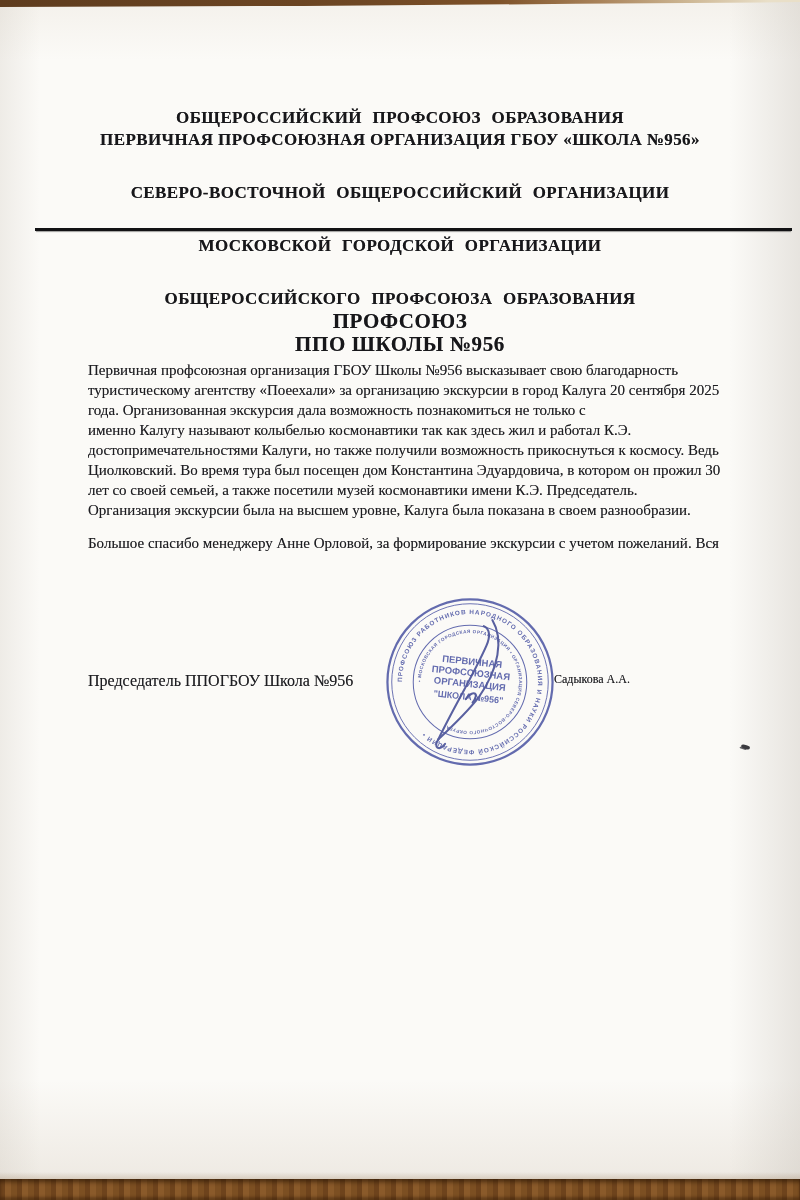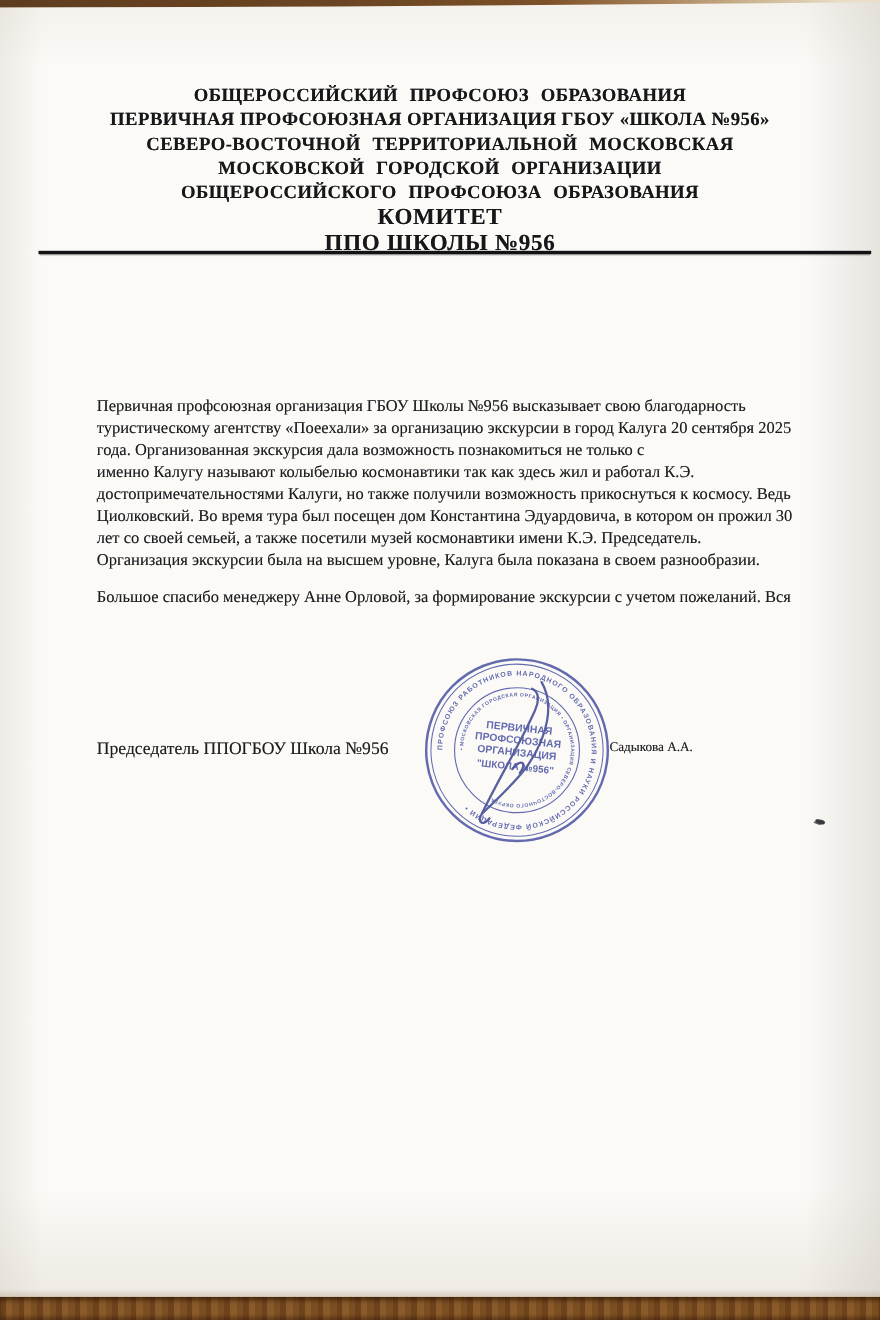--- a/index.html
+++ b/index.html
@@ -31,21 +31,21 @@
     background:linear-gradient(180deg,rgba(255,255,255,0),rgba(150,120,85,.25));
   }
 
   
   .header{
     position:absolute;left:0;top:76px;width:800px;text-align:center;
     color:#17171a;font-weight:bold;
     text-shadow:0 0 .5px rgba(20,20,25,.6);
   }
   .header .hline{font-size:17px;line-height:22px;letter-spacing:.4px;}
-  .header .wide{word-spacing:6px;}
+  .header .wide{word-spacing:6px;margin-top:31px;}
   .header .big{font-size:21px;line-height:23px;letter-spacing:.6px;}
   .rule{
     position:absolute;left:35px;top:228px;width:757px;height:3px;
     background:#121214;box-shadow:0 2px 1px -1px rgba(20,20,20,.45);
   }
 
   
   .body-text{
     position:absolute;left:88px;top:360px;width:690px;
     font-size:15px;line-height:20px;color:#1e1e22;
@@ -76,24 +76,24 @@
 </head>
 <body>
 
 <div class="paper">
 
   <div class="edge-top"></div>
 
   <div class="header">
     <div class="hline wide">ОБЩЕРОССИЙСКИЙ ПРОФСОЮЗ ОБРАЗОВАНИЯ</div>
     <div class="hline">ПЕРВИЧНАЯ ПРОФСОЮЗНАЯ ОРГАНИЗАЦИЯ ГБОУ «ШКОЛА №956»</div>
-    <div class="hline wide">СЕВЕРО-ВОСТОЧНОЙ ТЕРРИТОРИАЛЬНОЙ МОСКОВСКАЯ</div>
+    <div class="hline wide">СЕВЕРО-ВОСТОЧНОЙ ОБЩЕРОССИЙСКИЙ ОРГАНИЗАЦИИ</div>
     <div class="hline wide">МОСКОВСКОЙ ГОРОДСКОЙ ОРГАНИЗАЦИИ</div>
     <div class="hline wide">ОБЩЕРОССИЙСКОГО ПРОФСОЮЗА ОБРАЗОВАНИЯ</div>
-    <div class="big">КОМИТЕТ</div>
+    <div class="big">ПРОФСОЮЗ</div>
     <div class="big">ППО ШКОЛЫ №956</div>
   </div>
 
   <div class="rule"></div>
 
   <div class="body-text">
     <div class="para">
       <div class="tline">Первичная профсоюзная организация ГБОУ Школы №956 высказывает свою благодарность</div>
       <div class="tline">туристическому агентству «Поеехали» за организацию экскурсии в город Калуга 20 сентября 2025</div>
       <div class="tline">года. Организованная экскурсия дала возможность познакомиться не только с</div>

